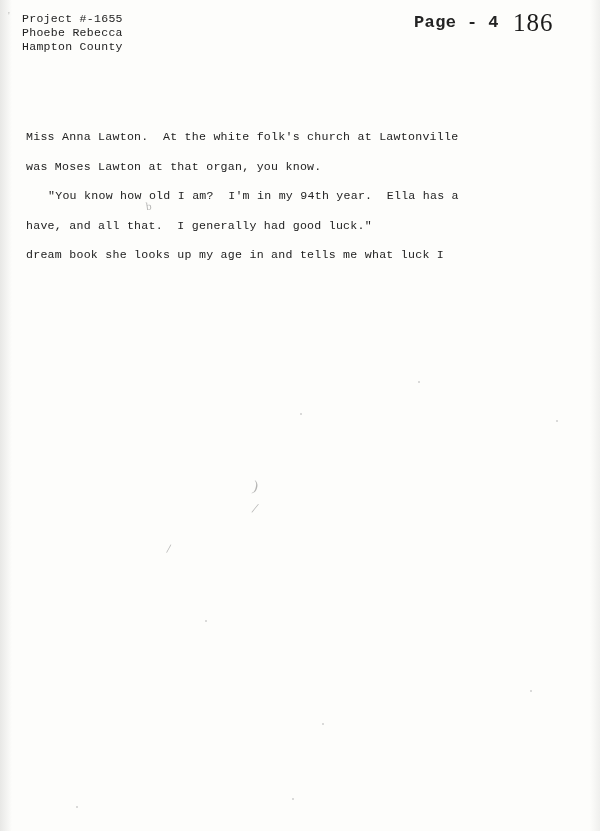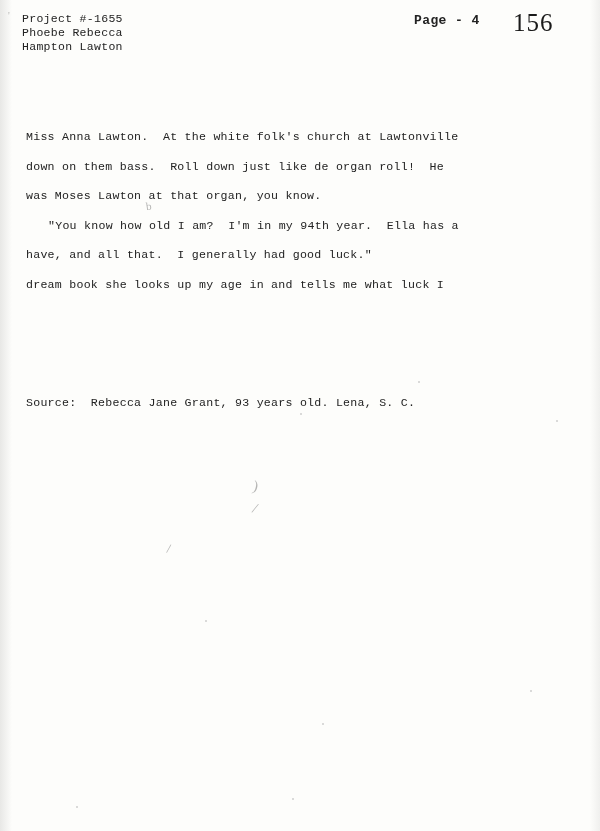--- a/index.html
+++ b/index.html
@@ -44,21 +44,21 @@
     line-height: 14px;
     letter-spacing: 0.3px;
     color: #232323;
   }
   .header-line { white-space: pre; }
 
   .page-label {
     position: absolute;
     left: 414px;
     top: 13px;
-    font-size: 13px;
+    font-size: 17px;
     font-weight: bold;
     letter-spacing: 0.4px;
     color: #232323;
     white-space: pre;
   }
 
   .folio-number {
     position: absolute;
     left: 513px;
     top: 9px;
@@ -117,44 +117,42 @@
   }
 </style>
 </head>
 <body>
 
 <div class="page">
 
   <div class="header-block">
     <div class="header-line">Project #-1655</div>
     <div class="header-line">Phoebe Rebecca</div>
-    <div class="header-line">Hampton Lawton</div>
+    <div class="header-line">Hampton County</div>
   </div>
 
   <div class="page-label">Page - 4</div>
 
-  <div class="folio-number">156</div>
+  <div class="folio-number">186</div>
 
   <div class="body-block">
 
     <div class="para">
       <div class="line">Miss Anna Lawton.  At the white folk's church at Lawtonville</div>
-      <div class="line">down on them bass.  Roll down just like de organ roll!  He</div>
       <div class="line">was Moses Lawton at that organ, you know.</div>
     </div>
 
     <div class="para">
       <div class="line indent">"You know how old I am?  I'm in my 94th year.  Ella has a</div>
       <div class="line">have, and all that.  I generally had good luck."</div>
       <div class="line">dream book she looks up my age in and tells me what luck I</div>
     </div>
 
   </div>
 
-  <div class="source-line">Source:  Rebecca Jane Grant, 93 years old. Lena, S. C.</div>
 
   <span class="stray s1">)</span>
   <span class="stray s2">/</span>
   <span class="stray s3">/</span>
   <span class="stray s4">b</span>
   <span class="stray s5">'</span>
 
   <span class="speckle" style="left:418px; top:381px;"></span>
   <span class="speckle" style="left:556px; top:420px;"></span>
   <span class="speckle" style="left:300px; top:413px;"></span>

